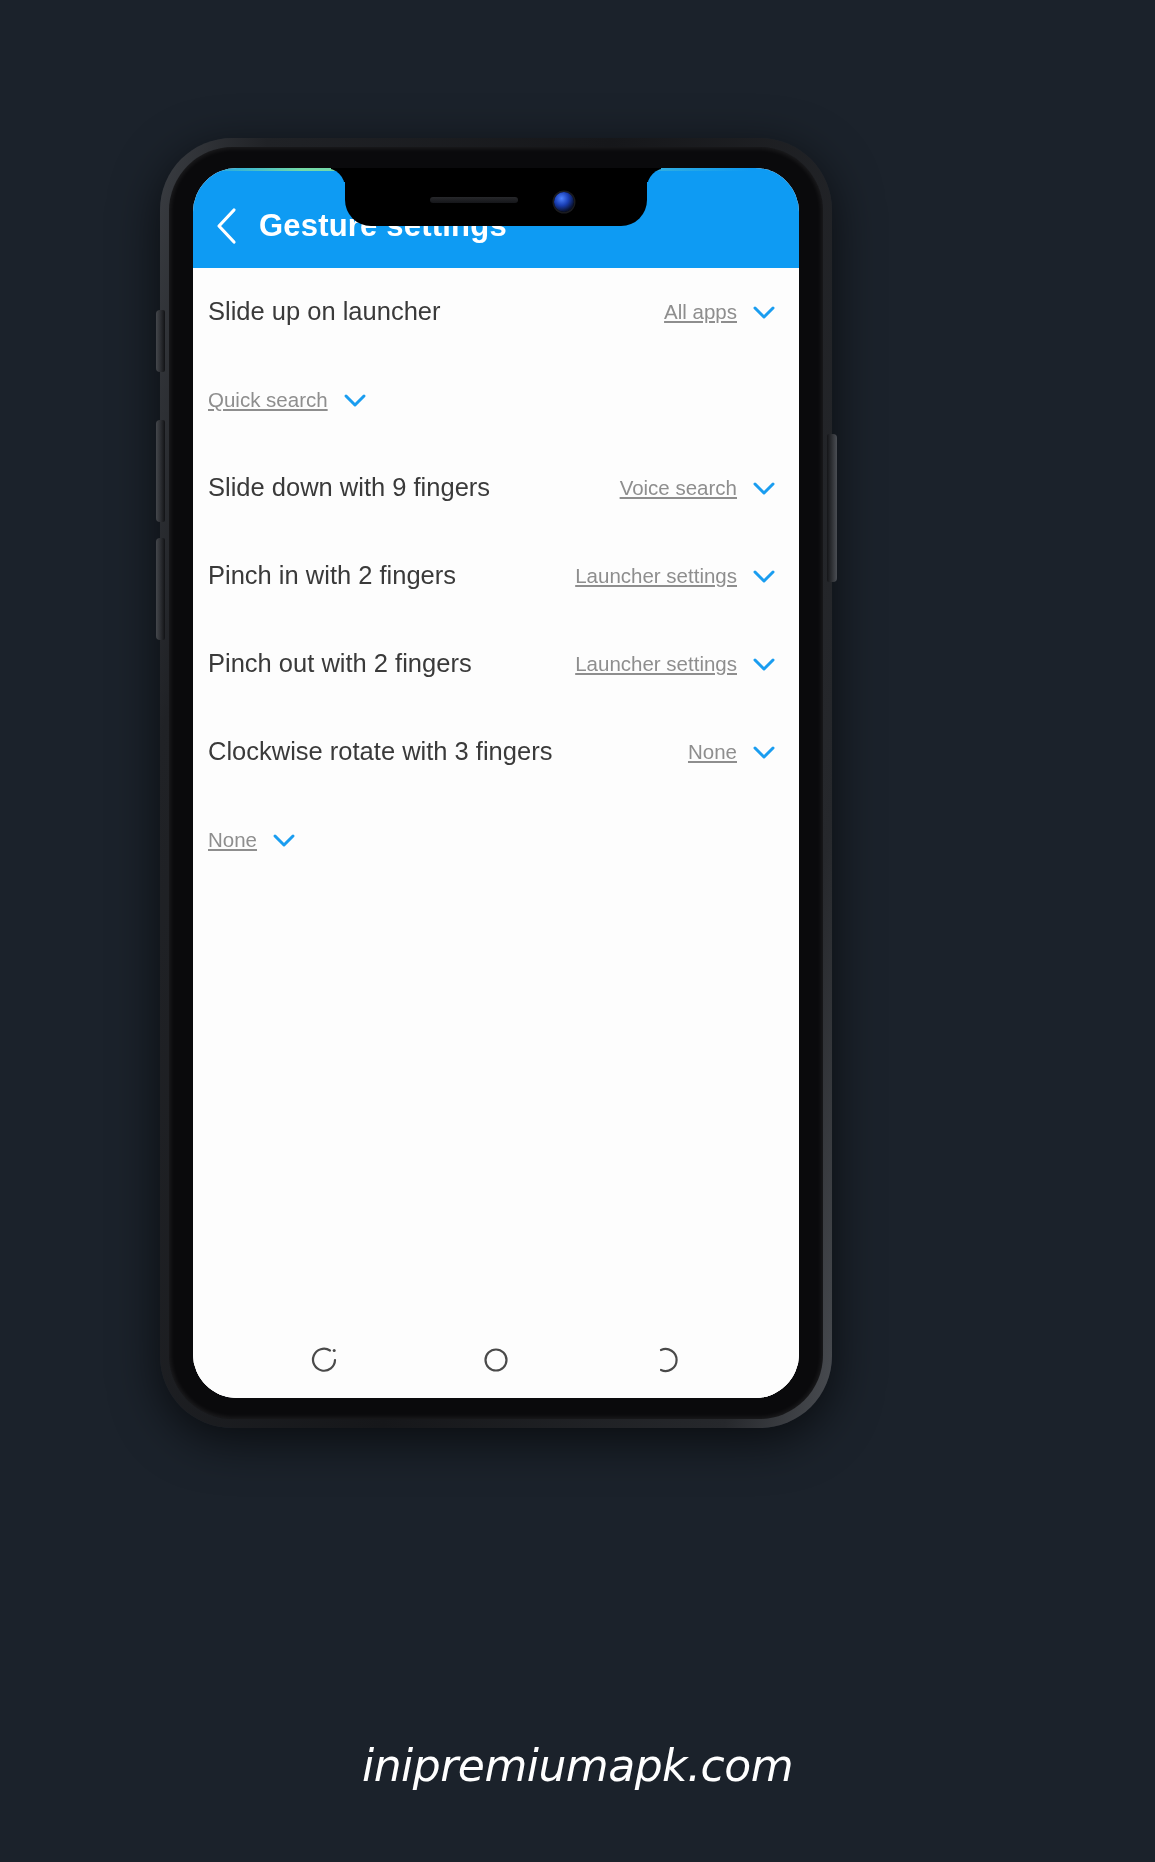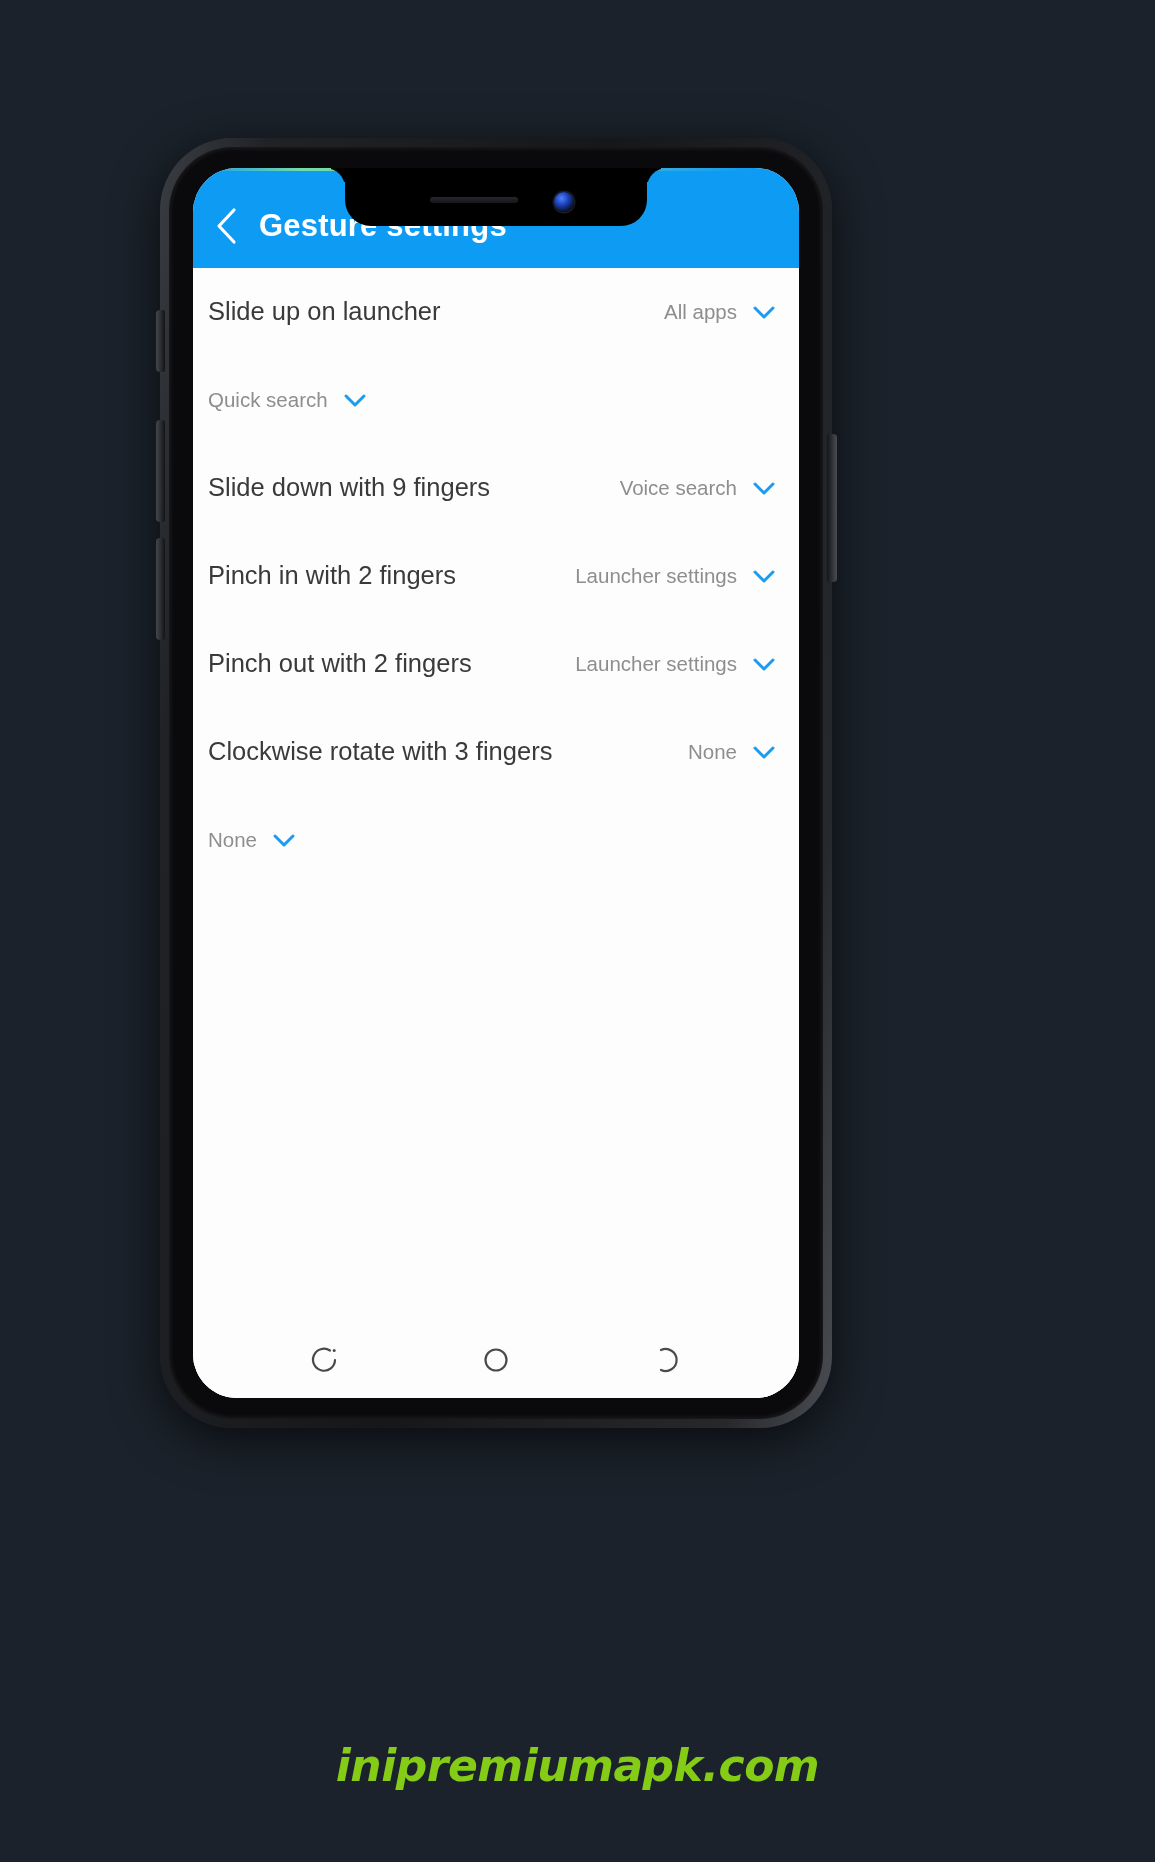--- a/index.html
+++ b/index.html
@@ -178,20 +178,21 @@
     flex: 1 1 auto;
     padding-right: 8px;
   }
   .row-value {
     color: #8e8e8e;
     font-size: 20.5px;
     white-space: nowrap;
     flex: 0 0 auto;
     text-align: right;
     padding-right: 10px;
+    text-decoration: underline;
   }
   .row-chevron {
     flex: 0 0 auto;
     width: 34px;
     height: 34px;
     display: flex;
     align-items: center;
     justify-content: center;
     cursor: pointer;
   }
@@ -220,23 +221,23 @@
   }
   .nav-btn svg { display: block; }
 
   
   .watermark {
     position: absolute;
     left: 0;
     right: 0;
     top: 1740px;
     text-align: center;
-    color: #84cc16;
+    color: #ffffff;
     font-size: 44px;
-    font-weight: bold;
+    font-weight: normal;
     font-style: italic;
     letter-spacing: -0.5px;
     font-family: "DejaVu Sans", sans-serif;
   }
 </style>
 </head>
 <body>
 
 <div class="page">
 

